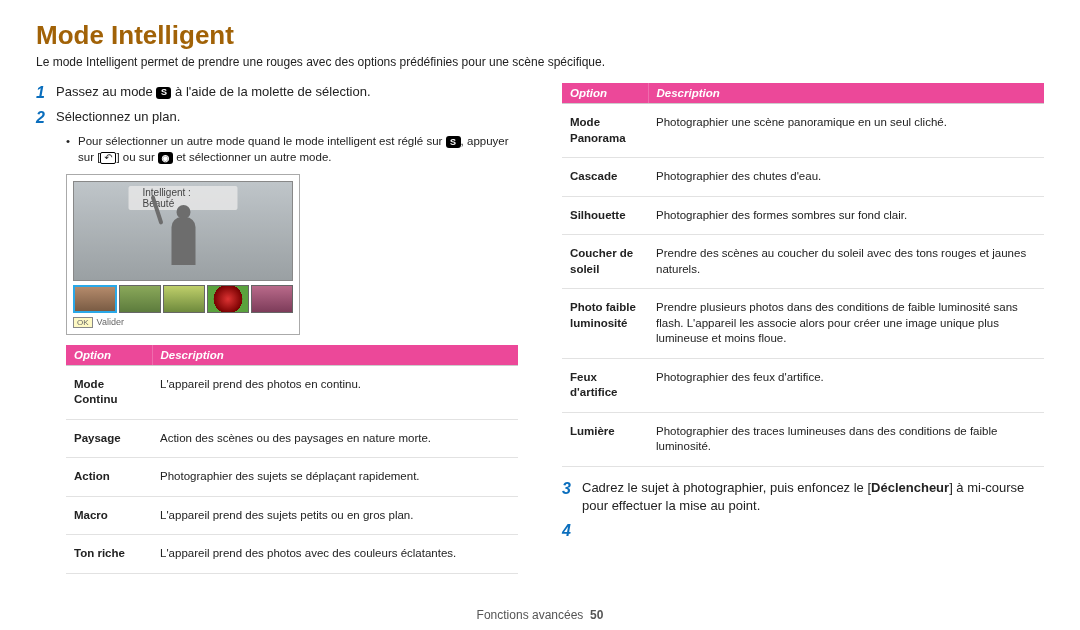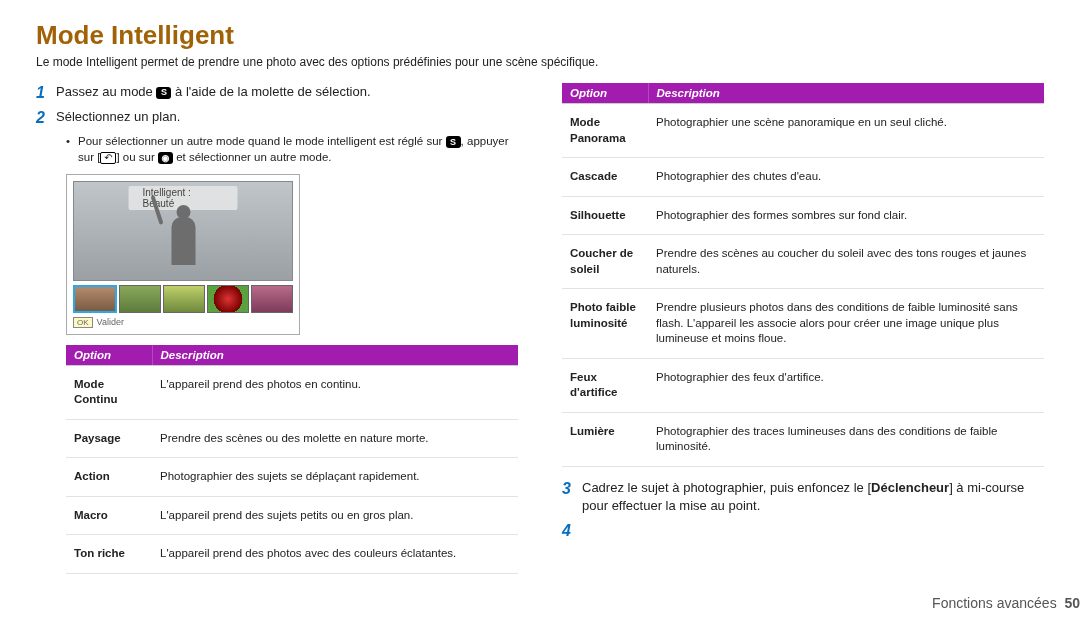--- a/index.html
+++ b/index.html
@@ -93,21 +93,21 @@
     border:1px solid #888; padding:0 3px; font-size:8px; background:#fef9c3;
   }
   table {
     width:100%;
     border-collapse: collapse;
     font-size:11.5px;
     margin-left:0;
   }
   table.left{ margin-left:30px; width:calc(100% - 30px);}
   thead th {
-    background:#a21caf;
+    background:#ec4899;
     color:#fff;
     font-weight:600;
     font-style:italic;
     text-align:left;
     padding:4px 8px;
     border-bottom:1px solid #ccc;
   }
   th:first-child{width:86px; border-right:1px solid #fff3;}
   tbody td {
     padding:11px 8px;
@@ -120,30 +120,30 @@
     display:inline-flex; align-items:center; justify-content:center;
     width:15px; height:12px; background:#000; color:#fff;
     border-radius:3px; font-size:9px; font-weight:700; vertical-align:middle;
   }
   .icon-back{
     display:inline-flex; align-items:center; justify-content:center;
     width:16px; height:12px; border:1px solid #000; border-radius:2px;
     font-size:10px; vertical-align:middle; line-height:1;
   }
   .footer{
-    position:absolute; bottom:19px; left:0; width:100%; text-align:right;
-    font-size:14px; color:#555;
+    position:absolute; bottom:8px; left:0; width:100%; text-align:center;
+    font-size:12px; color:#555;
   }
   .footer .pn{font-weight:700;}
 </style>
 </head>
 <body>
 
 <h1>Mode Intelligent</h1>
-<p class="intro">Le mode Intelligent permet de prendre une photo avec des options prédéfinies pour une scène spécifique.</p>
+<p class="intro">Le mode Intelligent permet de prendre une rouges avec des options prédéfinies pour une scène spécifique.</p>
 
 <div class="cols">
   <div class="col">
 
     <div class="step">
       <span class="num">1</span>
       <span class="txt">
         <span>Passez au mode </span>
         <span class="icon-s">S</span>
         <span> à l'aide de la molette de sélection.</span>
@@ -189,21 +189,21 @@
           <th>Description</th>
         </tr>
       </thead>
       <tbody>
         <tr>
             <td>Mode Continu</td>
             <td>L'appareil prend des photos en continu.</td>
           </tr>
         <tr>
             <td>Paysage</td>
-            <td>Prendre des scènes ou des molette en nature morte.</td>
+            <td>Action des scènes ou des paysages en nature morte.</td>
           </tr>
         <tr>
             <td>Action</td>
             <td>Photographier des sujets se déplaçant rapidement.</td>
           </tr>
         <tr>
             <td>Macro</td>
             <td>L'appareil prend des sujets petits ou en gros plan.</td>
           </tr>
         <tr>

